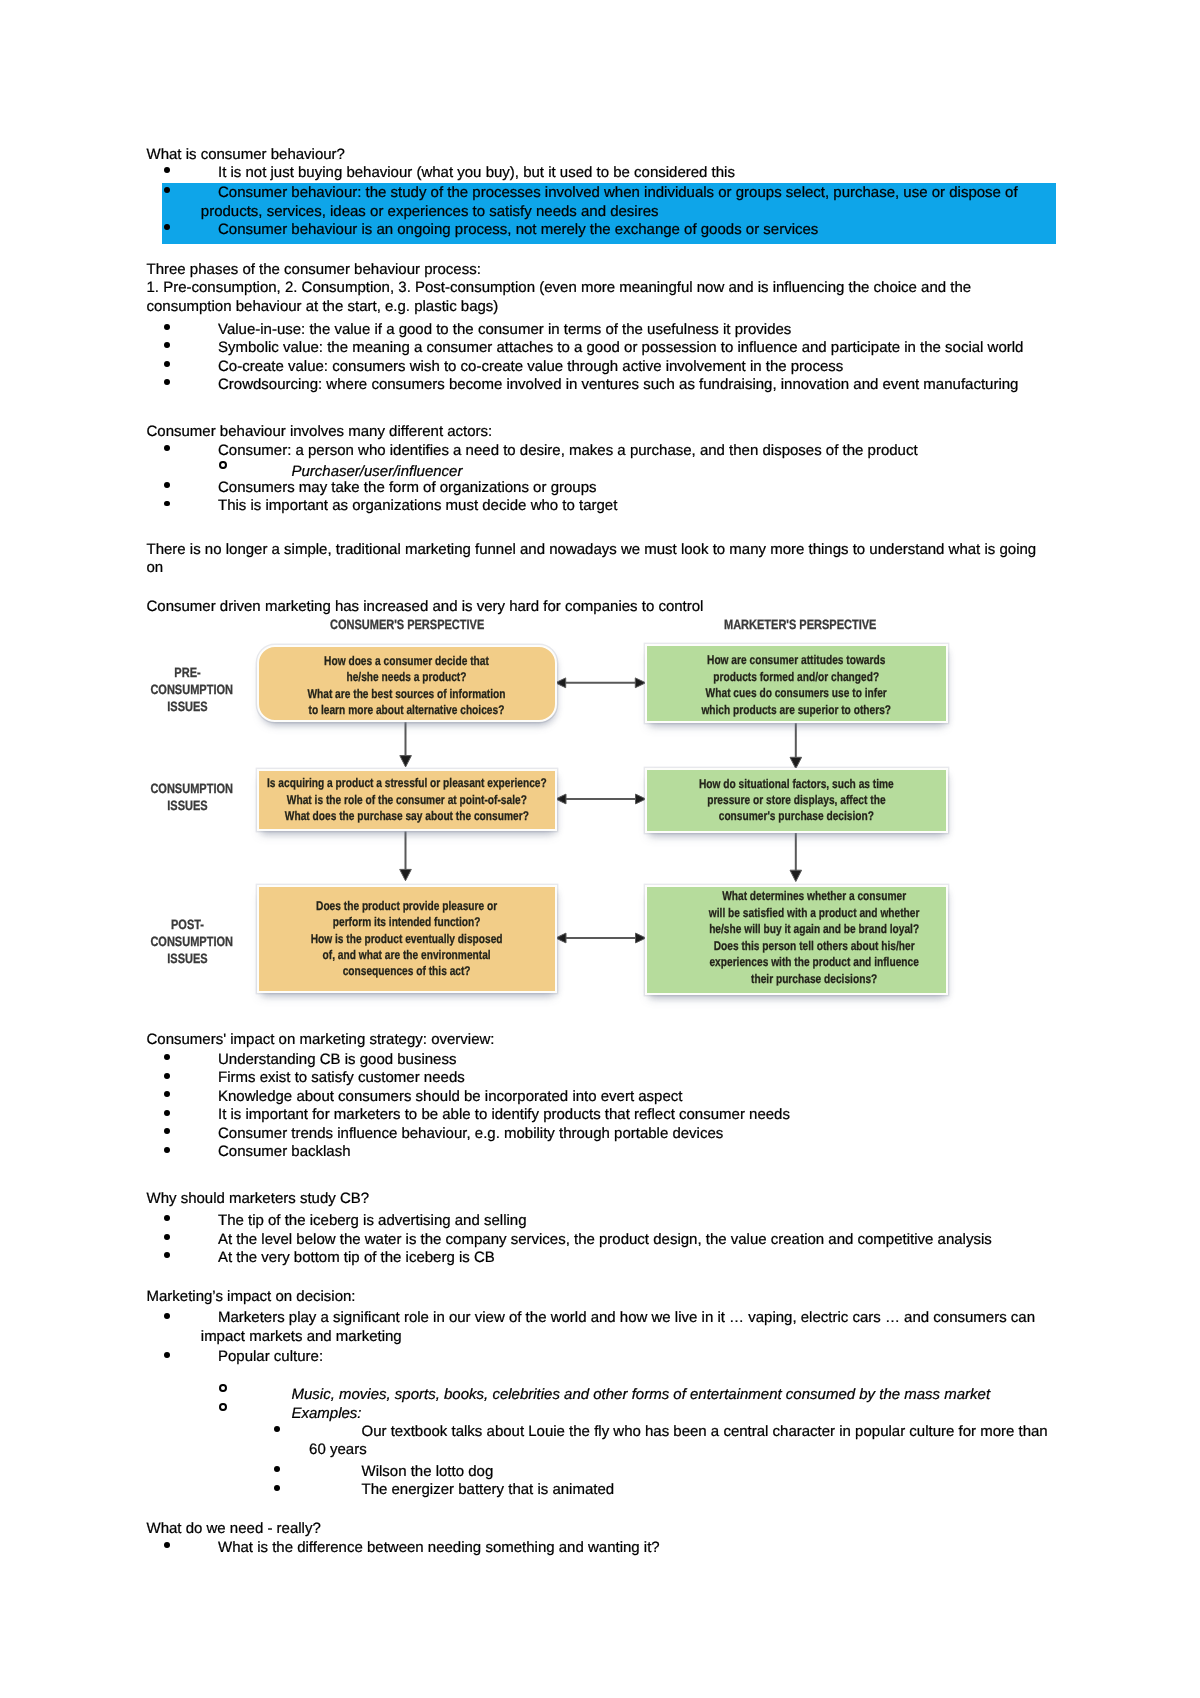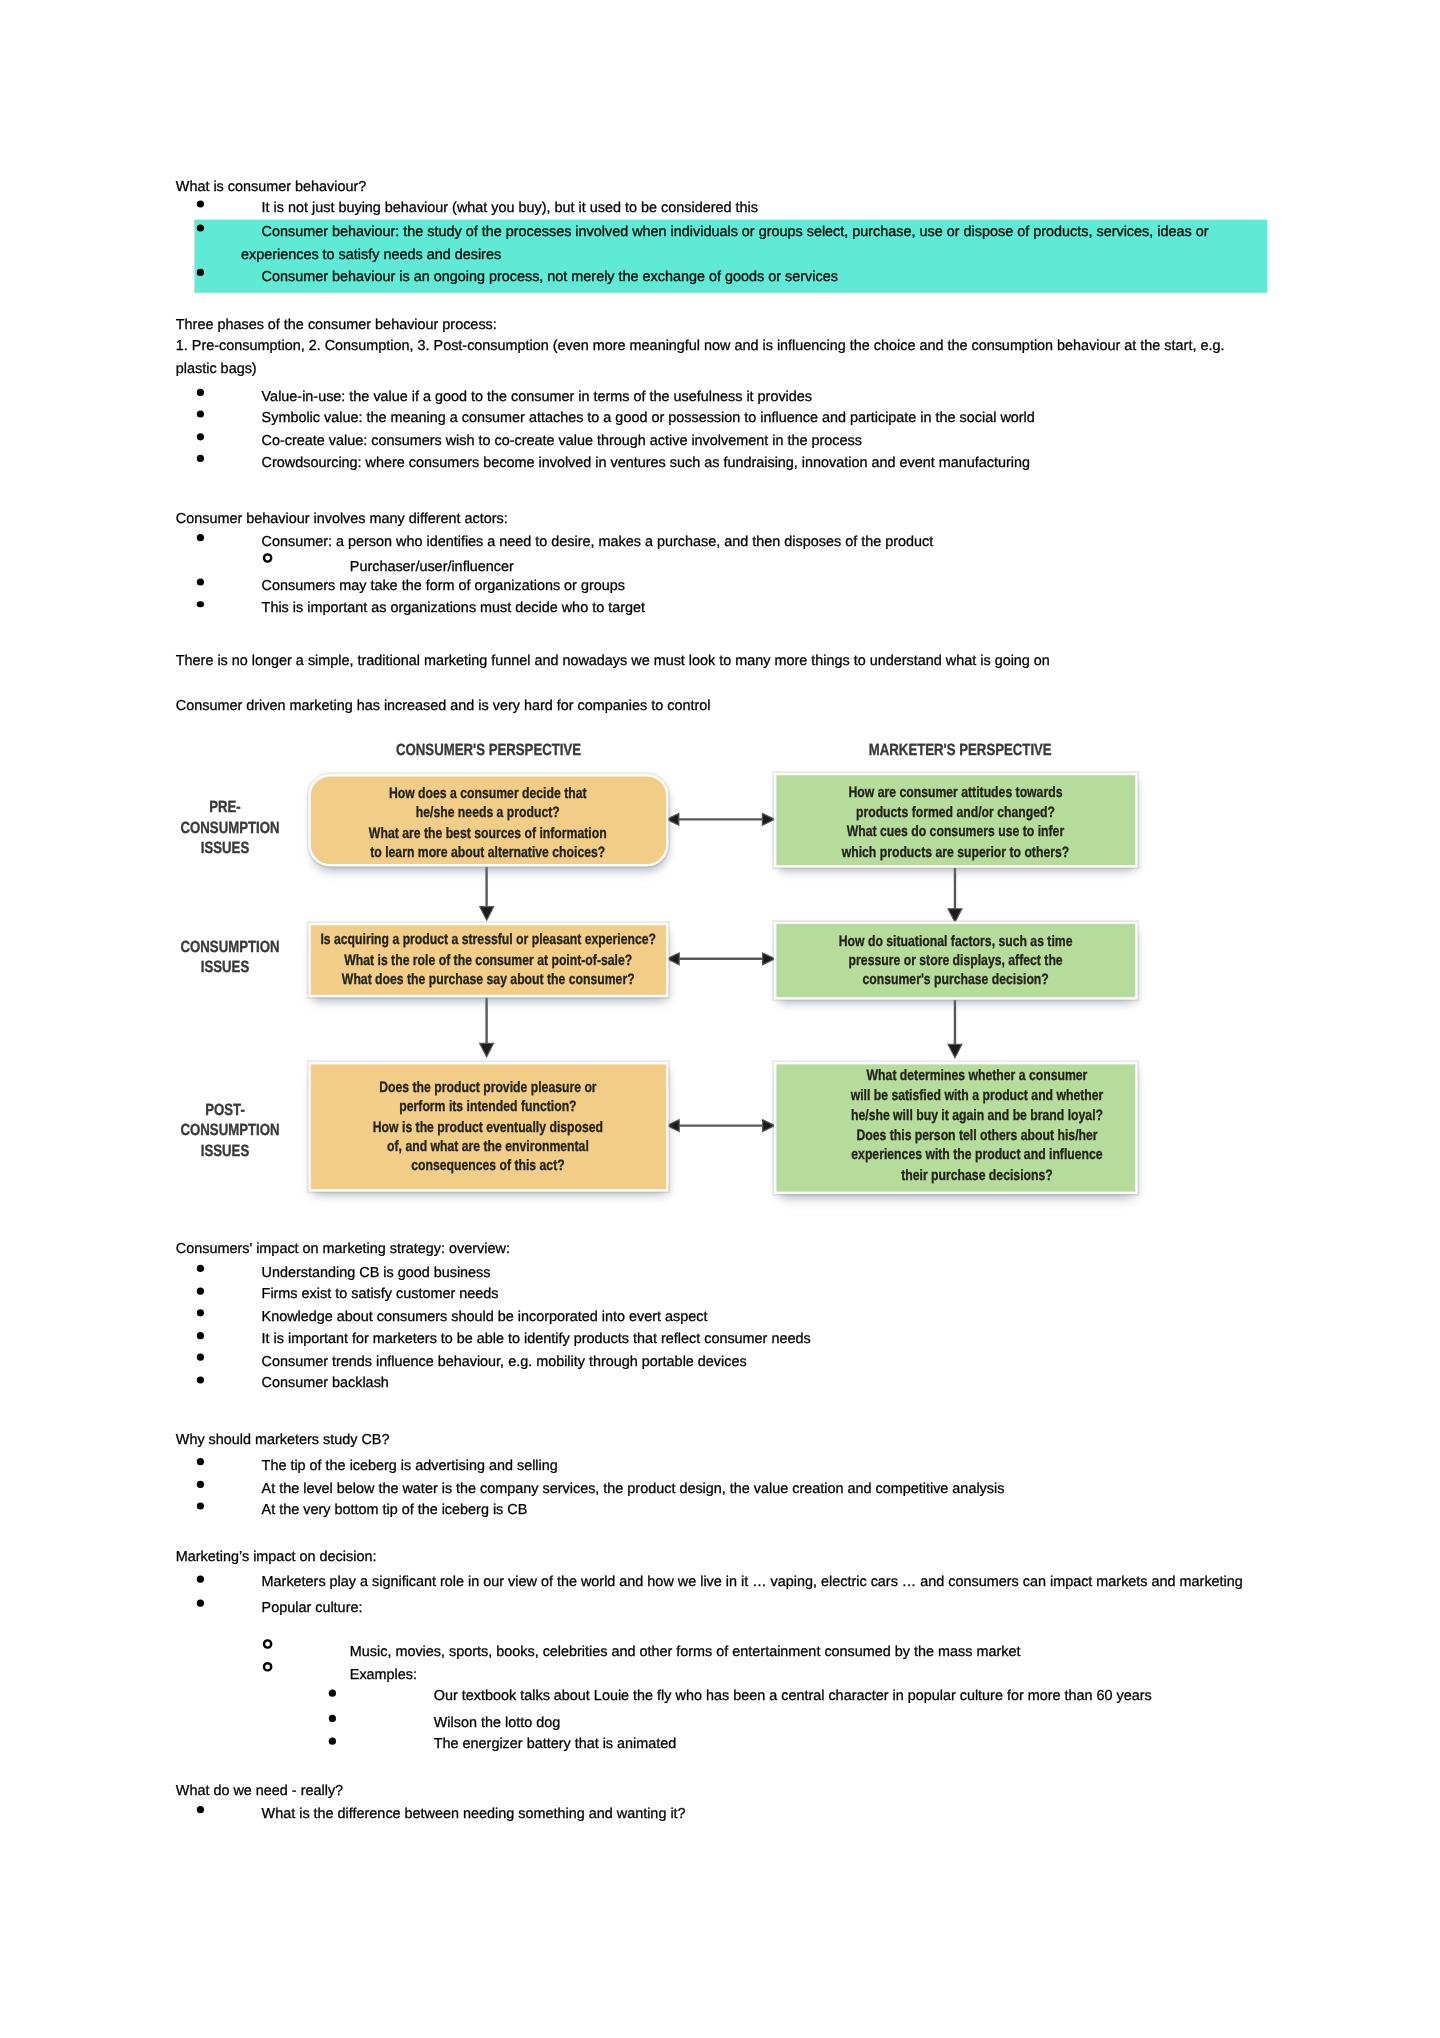--- a/index.html
+++ b/index.html
@@ -3,25 +3,25 @@
 <meta charset="utf-8">
 <title>Consumer Behaviour Notes</title>
 <style>
   html,body{margin:0;padding:0;background:#ffffff;}
   body{width:1200px;height:1698px;position:relative;overflow:hidden;
        font-family:"Liberation Sans", sans-serif;color:#000;
        -webkit-font-smoothing:antialiased;
        text-rendering:geometricPrecision;}
   .page{position:absolute;left:0;top:0;width:1200px;height:1698px;background:#fff;}
   .doc{-webkit-text-stroke:0.23px #000;position:absolute;left:146.5px;top:145.5px;width:910px;
-       font-size:12px;line-height:18.5px;}
+       font-size:15px;line-height:18.5px;}
   .para{margin:0;}
   .blank{height:20px;}
   .li{position:relative;padding-left:54.3px;text-indent:17.2px;}
-  .li2{position:relative;padding-left:127.6px;text-indent:17.4px;}
+  .li2{position:relative;padding-left:127.6px;text-indent:17.4px;font-style:italic;}
   .li3{position:relative;padding-left:162.6px;text-indent:52.4px;}
   .bul{position:absolute;text-indent:0;display:block;
        width:5.9px;height:5.9px;border-radius:50%;background:#000;}
   .li > .bul{left:17.4px;top:3.4px;}
   .li2 > .bul{left:72.9px;top:-1.5px;width:7.8px;height:7.8px;
               background:none;border:2px solid #000;box-sizing:border-box;}
   .li3 > .bul{left:127.6px;top:3.4px;}
   .doc2{top:1030.6px;}
   
   .diagram{position:absolute;left:146px;top:600px;width:830px;height:410px;
@@ -37,21 +37,21 @@
           transform:scaleX(0.815);}
   .dg-box{position:absolute;box-sizing:border-box;border:2px solid #fdfdfb;
           display:flex;align-items:center;justify-content:center;
           box-shadow:0 7px 9px -4px rgba(110,120,140,.42), 3px 4px 6px -2px rgba(110,120,140,.22), 0 0 0 1.4px rgba(150,157,172,.22);}
   .dg-box span{display:block;position:relative;text-align:center;font-weight:bold;font-size:12.6px;
                line-height:16.4px;color:#23231a;white-space:pre;
                -webkit-text-stroke:0.25px #23231a;
                transform:scaleX(0.809);}
   .dg-or{background:#f2cd88;}
   .dg-gr{background:#b6dc9c;}
-  .hlwrap{background:#5eead4;padding-top:1.5px;padding-bottom:4.5px;
+  .hlwrap{background:#0ea5e9;padding-top:1.5px;padding-bottom:4.5px;
           margin-left:15.8px;width:893.5px;}
   .hlwrap .li{padding-left:38.5px;text-indent:17.2px;}
   .hlwrap .li > .bul{left:1.8px;}
 </style>
 </head>
 <body>
 
 <div class="page">
   <div class="doc">
 

